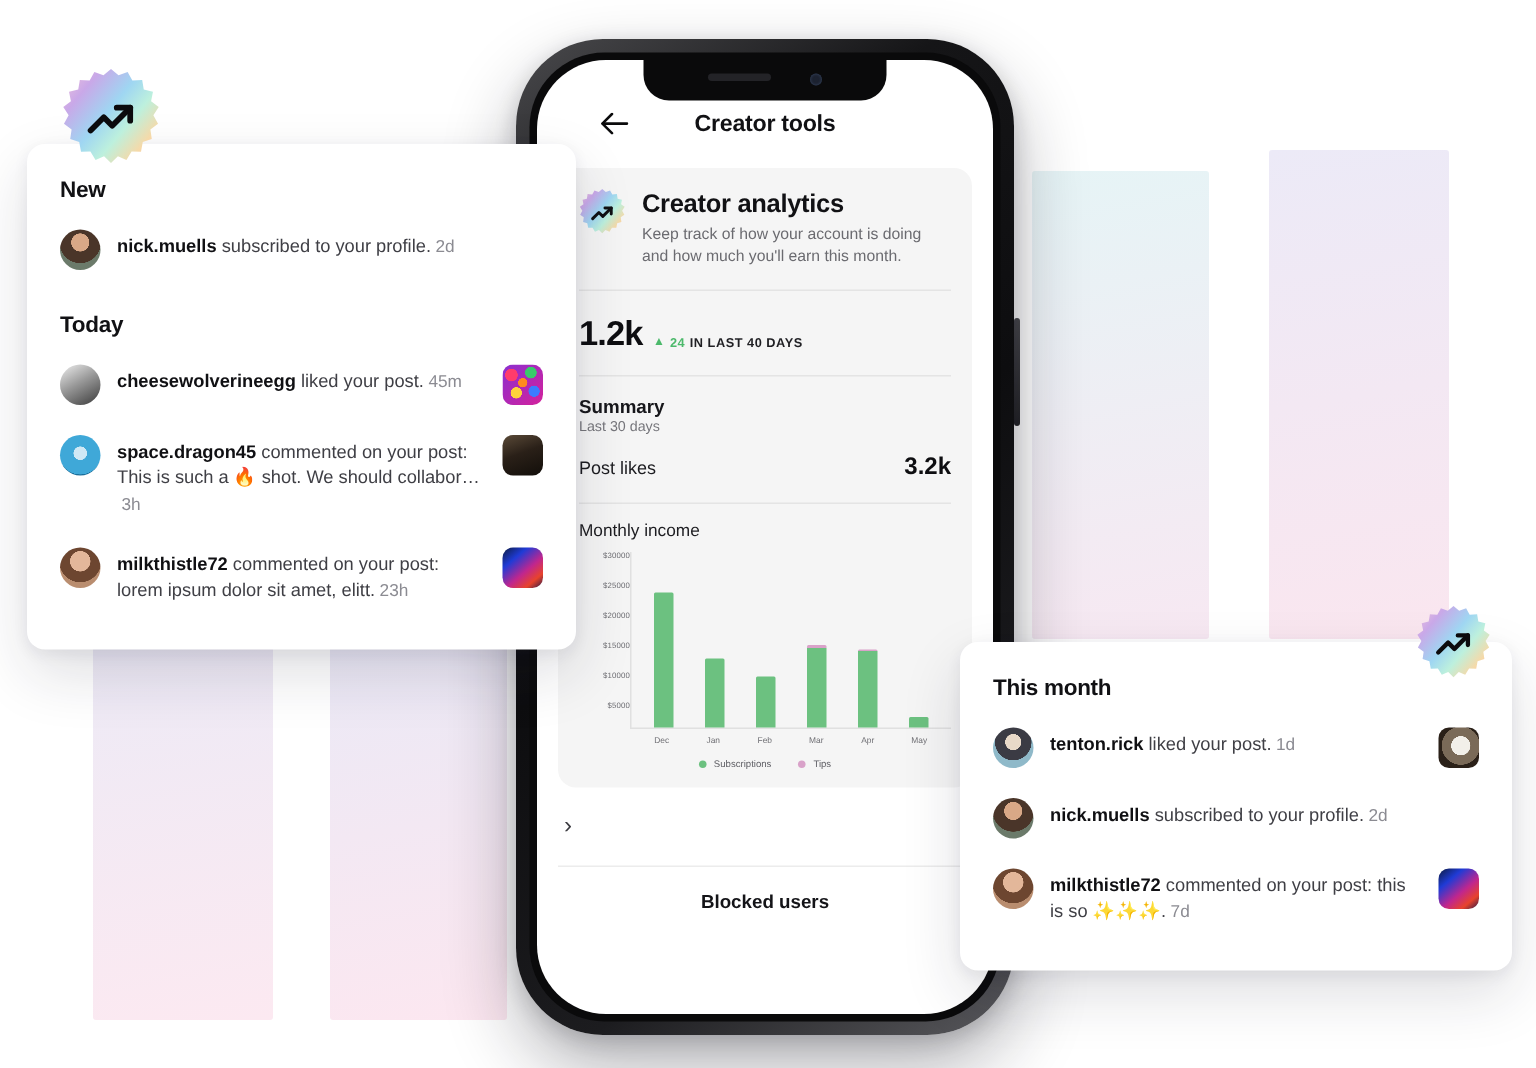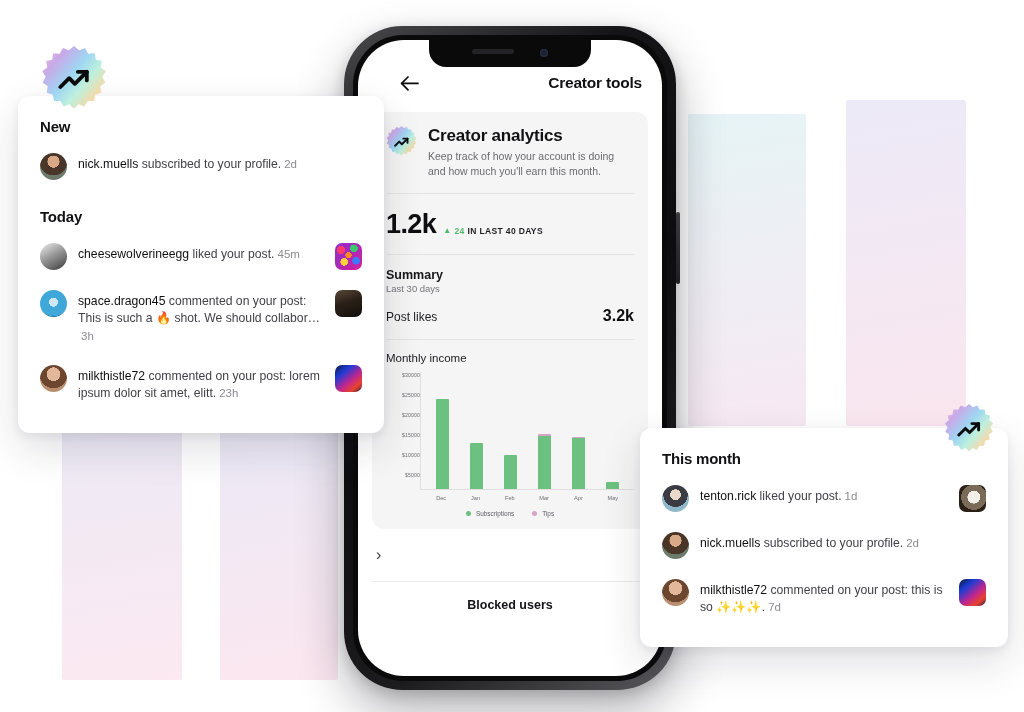--- a/index.html
+++ b/index.html
@@ -68,21 +68,21 @@
     height: 62px;
     display: flex; align-items: flex-end;
     padding: 0 20px 10px 20px;
   }
   #back-arrow {
     position: absolute; left: 42px; bottom: 8px;
     font-size: 21px; line-height: 1; color: #0b0b0c;
     cursor: pointer;
   }
   #phone-title {
-    width: 100%; text-align: right;
+    width: 100%; text-align: center;
     font-size: 15.5px; font-weight: bold; color: #111114;
     letter-spacing: -.2px;
   }
 
   #phone-body { padding: 10px 14px 0 14px; }
 
   .analytics-card {
     background: #f5f5f5;
     border-radius: 12px;
     padding: 14px 14px 2px 14px;
@@ -90,21 +90,21 @@
   .an-head { display: flex; gap: 11px; align-items: flex-start; padding-bottom: 14px; }
   .an-head-text { flex: 1; }
   .an-title { font-size: 17px; font-weight: bold; color: #111114; letter-spacing: -.2px; }
   .an-sub { font-size: 10.5px; line-height: 1.45; color: #6b6b70; margin-top: 3px; }
 
   .an-divider { height: 1px; background: #e4e4e4; }
 
   .an-block { padding: 13px 0 14px 0; }
   .an-label { font-size: 12px; color: #26262a; }
   .an-bignum-row { display: flex; align-items: baseline; gap: 7px; margin-top: 2px; }
-  .an-bignum { font-size: 27px; font-weight: bold; color: #0e0e11; letter-spacing: -.6px; }
+  .an-bignum { font-size: 23px; font-weight: bold; color: #0e0e11; letter-spacing: -.6px; }
   .an-delta { font-size: 8.5px; font-weight: bold; letter-spacing: .35px; color: #1f1f23; display: flex; align-items: center; gap: 3px; }
   .delta-arrow { color: #4cb96b; font-size: 8px; }
   .delta-num { color: #4cb96b; }
 
   .sum-title { font-size: 12.5px; font-weight: bold; color: #17171b; }
   .sum-sub { font-size: 9.5px; color: #76767b; margin-top: 1px; }
   .sum-row { display: flex; justify-content: space-between; align-items: baseline; margin-top: 13px; }
   .sum-row-label { font-size: 12px; color: #1d1d21; }
   .sum-row-value { font-size: 16px; font-weight: bold; color: #0e0e11; }
 
@@ -150,21 +150,21 @@
   #card-activity { left: 18px; top: 96px; width: 366px; padding: 22px 22px 24px 22px; }
   #card-month    { left: 640px; top: 428px; width: 368px; padding: 22px 22px 24px 22px; }
 
   .notif-heading { font-size: 15px; font-weight: bold; color: #111114; letter-spacing: -.2px; }
   .notif-heading.secondary { margin-top: 22px; }
   .notif-list { margin-top: 12px; }
   .notif-row { display: flex; align-items: flex-start; gap: 11px; padding: 6px 0; }
   .notif-row + .notif-row { margin-top: 8px; }
   .avatar { width: 27px; height: 27px; border-radius: 50%; flex-shrink: 0; overflow: hidden; }
   .notif-text { flex: 1; font-size: 12.2px; line-height: 1.42; color: #3f3f45; padding-top: 3px; }
-  .notif-user { font-weight: normal; color: #101013; text-align: right; }
+  .notif-user { font-weight: bold; color: #101013; text-align: right; }
   .notif-time { color: #8b8b92; margin-left: 3px; font-size: 11.5px; }
   .thumb { width: 27px; height: 27px; border-radius: 7px; flex-shrink: 0; overflow: hidden; }
 
   
   .starburst {
     position: absolute;
     display: flex; align-items: center; justify-content: center;
     z-index: 12;
   }
   #badge-left { left: 41px; top: 46px; width: 66px; height: 66px; }

